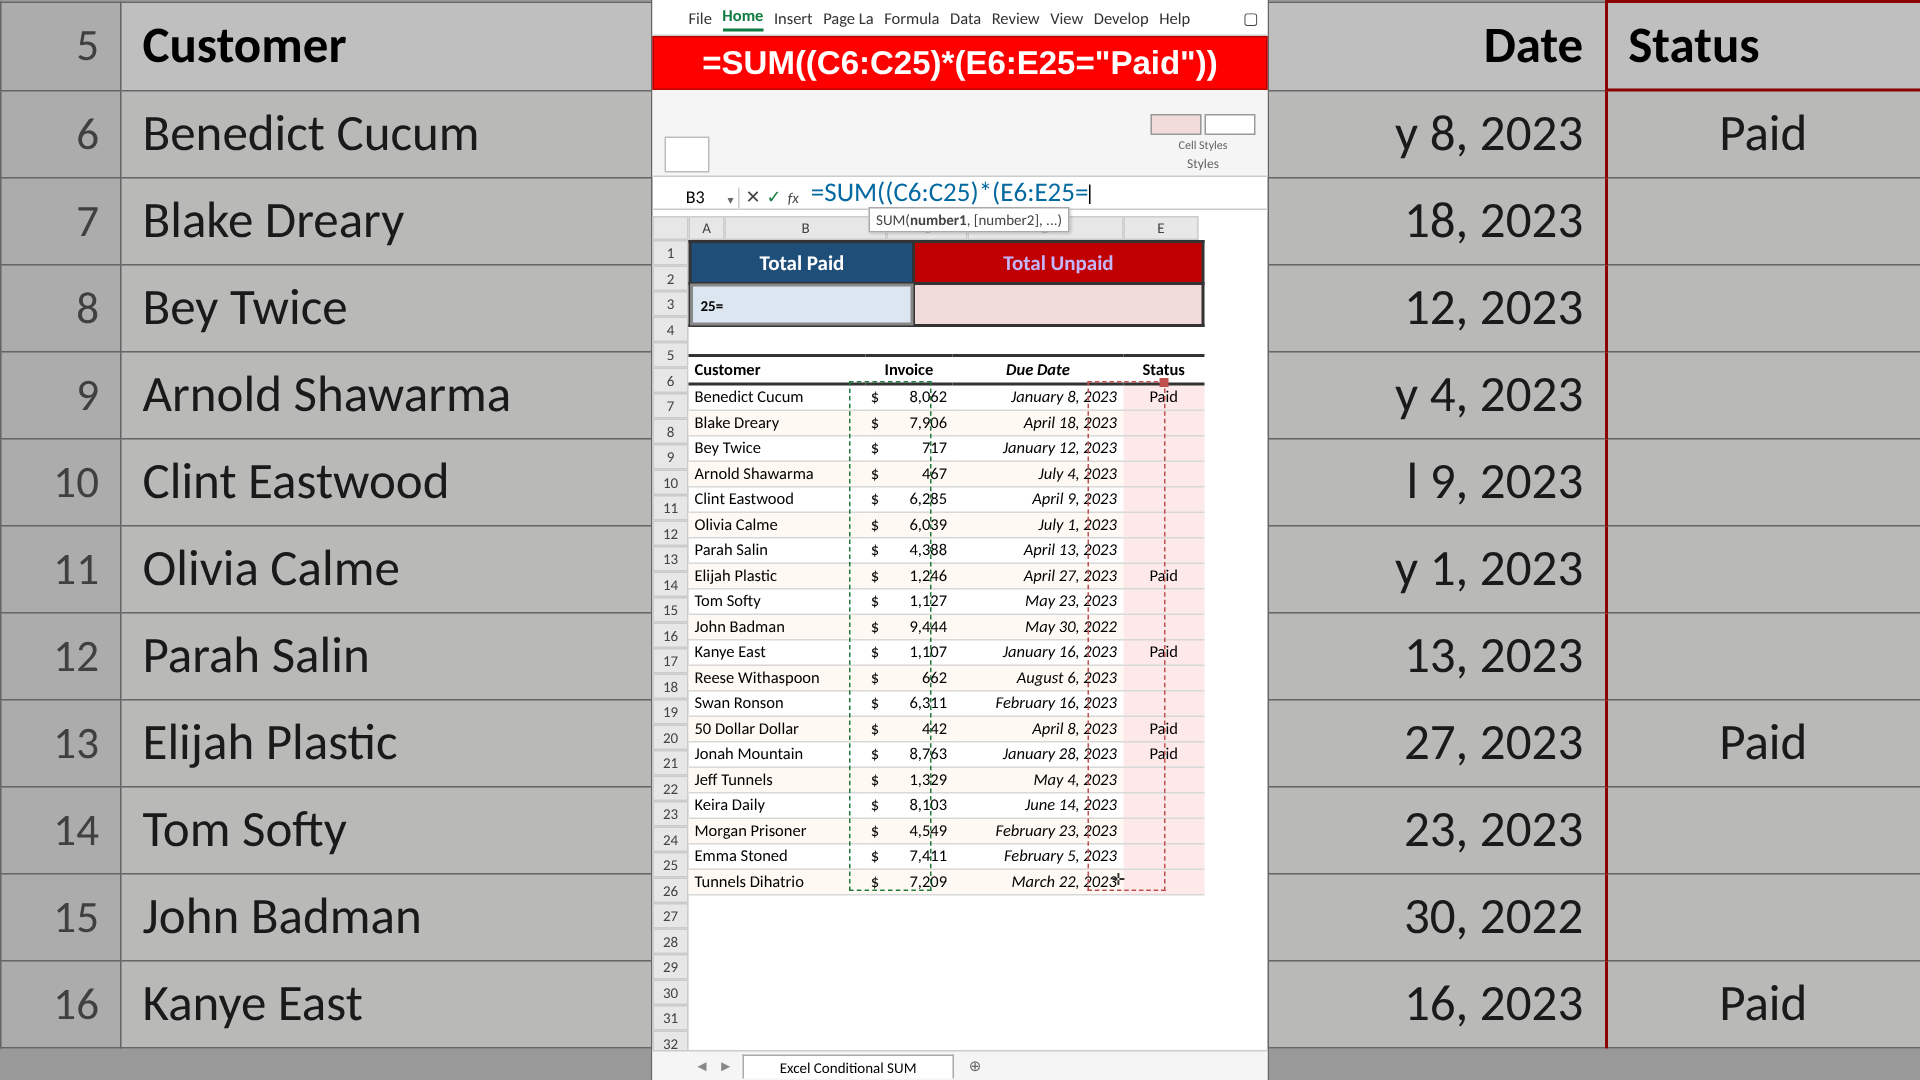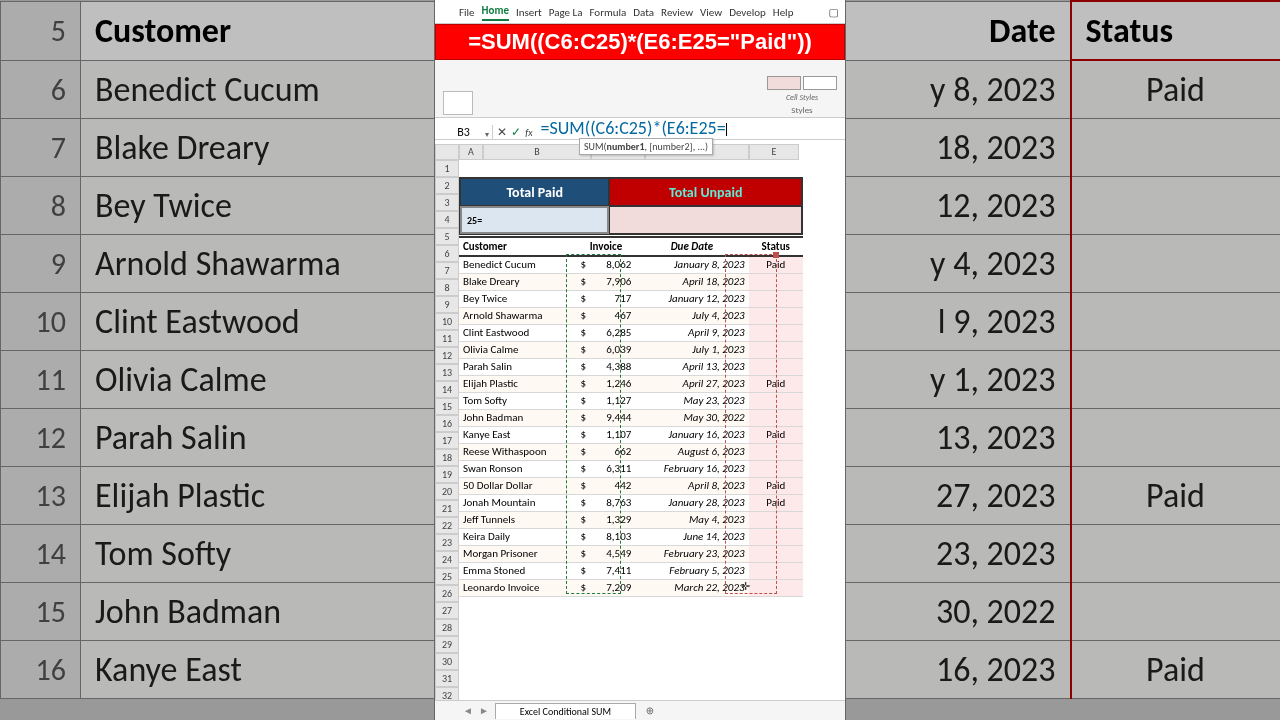--- a/index.html
+++ b/index.html
@@ -52,25 +52,25 @@
 .colheads .corner { width:24px; background:#e7e7e7; border:1px solid #ccc; }
 .colheads .ch { background:#e7e7e7; border:1px solid #ccc; text-align:center; }
 .ch-a{width:24px;} .ch-b{width:108px;} .ch-c{width:54px;} .ch-d{width:104px;} .ch-e{width:50px;}
 
 .grid { display:flex; }
 .rownums { width:24px; background:#e7e7e7; font-size:10px; color:#444; }
 .rownums div { height:17px; border:1px solid #ccc; text-align:center; line-height:15px; }
 .cells { flex:1; position:relative; }
 
 
-.summary { position:absolute; left:0; top:17px; width:344px; }
+.summary { position:absolute; left:0; top:0; width:344px; }
 .summary table { border-collapse:collapse; width:100%; }
 .summary td { height:28px; border:2px solid #333; font-size:14px; font-weight:700; text-align:center; }
 .summary .paid-h { background:#1f4e79; color:#fff; }
-.summary .unpaid-h { background:#c00000; color:#5eead4; }
+.summary .unpaid-h { background:#c00000; color:#c4b5fd; }
 .summary .paid-v { background:#dce6f1; text-align:left; padding-left:6px; font-size:10px; }
 .summary .paid-v-outline { outline:2px solid #888; outline-offset:-2px; }
 .summary .unpaid-v { background:#f2dcdb; }
 
 
 .data-table { position:absolute; left:0; top:76px; width:344px; border-collapse:collapse; font-size:11px; }
 .data-table th { background:#fff; font-weight:700; border-top:2px solid #333; border-bottom:2px solid #333; padding:2px 4px; text-align:left; }
 .data-table th.inv, .data-table th.date-h, .data-table th.stat-h { text-align:center; }
 .data-table td { border-bottom:1px solid #d8d8d8; padding:1px 4px; height:17px; }
 .data-table tr:nth-child(even) td { background:#fef9f3; }
@@ -206,21 +206,21 @@
 
   <div class="ribbon">
     <div class="grp">
         <div class="box"></div>
       </div>
     <div class="grp" style="margin-left:auto;">
       <div class="cell-styles">
         <div class="cs" style="background:#f2dcdb"></div>
         <div class="cs" style="background:#fff"></div>
       </div>
-      <span style="font-size:8px;font-style:italic;">Cell Styles</span>
+      <span style="font-size:8px;">Cell Styles</span>
       <span>Styles</span>
     </div>
   </div>
 
   <div class="fbar">
     <div class="namebox">B3</div>
     <div class="btns">
       <span>✕</span>
       <span style="color:#107c41;">✓</span>
       <span class="fx">fx</span>
@@ -412,21 +412,21 @@
   <td class="col-date date-cell">February 23, 2023</td>
   <td class="col-stat stat-cell"></td>
               </tr>
               <tr>
                 <td class="col-cust">Emma Stoned</td>
   <td class="col-inv inv-cell"><span class="ds">$</span>7,411</td>
   <td class="col-date date-cell">February 5, 2023</td>
   <td class="col-stat stat-cell"></td>
               </tr>
               <tr>
-                <td class="col-cust">Leonardo Invoice</td>
+                <td class="col-cust">Tunnels Dihatrio</td>
   <td class="col-inv inv-cell"><span class="ds">$</span>7,209</td>
   <td class="col-date date-cell">March 22, 2023</td>
   <td class="col-stat stat-cell"></td>
               </tr>
             </tbody>
         </table>
 
         <div class="dash-c"></div>
         <div class="dash-e">
             <div class="e-corner"></div>

